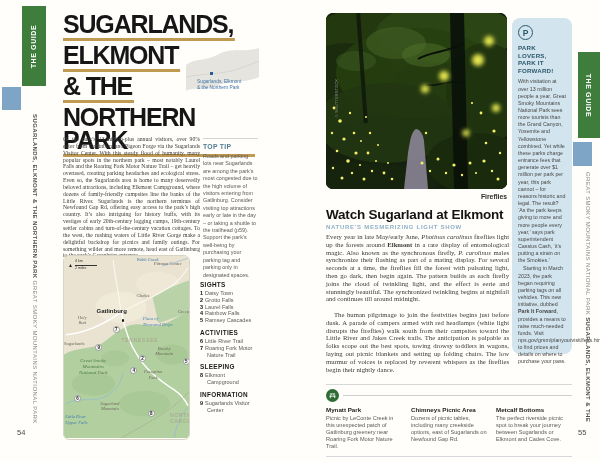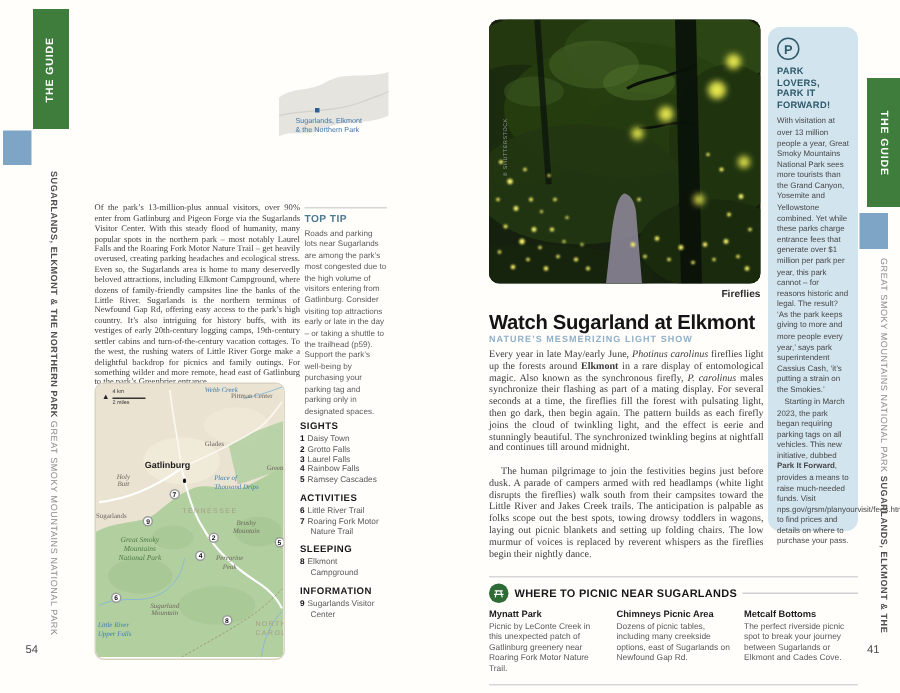--- a/index.html
+++ b/index.html
@@ -107,20 +107,26 @@
   </div>
   <div class="spine" style="left:27px; top:114px; height:310px;">
     <div class="spine-inner" style="transform:rotate(90deg) translateY(-11px);">
       <span class="chap">SUGARLANDS, ELKMONT &amp; THE NORTHERN PARK</span>
       <span> </span>
       <span class="book">GREAT SMOKY MOUNTAINS NATIONAL PARK</span>
     </div>
   </div>
   <div class="pagenum" style="left:17px; top:428px;">54</div>
 
+  <div class="title-block">
+    <div class="title-line">SUGARLANDS,</div>
+    <div class="title-line">ELKMONT</div>
+    <div class="title-line">&amp; THE</div>
+    <div class="title-line">NORTHERN PARK</div>
+  </div>
 
   <div class="locator">
     <svg viewBox="0 0 78 82">
       <path d="M3,32 C12,25 24,28 34,22 C47,14 60,20 76,15 L76,44 C62,51 46,46 33,53 C21,59 11,53 3,58 Z" fill="#e6e4df"></path>
       <path d="M3,44 C20,40 40,42 58,35 C66,32 72,30 76,28" stroke="#d2d0cb" stroke-width="0.8" fill="none"></path>
     </svg>
     <div class="loc-dot"></div>
     <div class="loc-label">Sugarlands, Elkmont
 &amp; the Northern Park</div>
   </div>
@@ -307,21 +313,20 @@
     <span class="picnic-icon">
       <svg width="9" height="9" viewBox="0 0 10 10">
           <g stroke="#fff" stroke-width="0.9" fill="none">
             <line x1="2" y1="3.2" x2="8" y2="3.2"></line>
             <line x1="3.6" y1="3.2" x2="2.4" y2="8"></line>
             <line x1="6.4" y1="3.2" x2="7.6" y2="8"></line>
             <line x1="1.4" y1="5.8" x2="8.6" y2="5.8"></line>
           </g>
         </svg>
     </span>
-    <span class="picnic-title">WHERE TO PICNIC NEAR SUGARLANDS</span>
     <span class="picnic-line"></span>
   </div>
   <div class="pcols" id="picnic-cols">
       <div class="pcol">
         <div class="pcol-t">Mynatt Park</div>
         <div class="pcol-b">Picnic by LeConte Creek in this unexpected patch of Gatlinburg greenery near Roaring Fork Motor Nature Trail.</div>
       </div>
       <div class="pcol">
         <div class="pcol-t">Chimneys Picnic Area</div>
         <div class="pcol-b">Dozens of picnic tables, including many creekside options, east of Sugarlands on Newfound Gap Rd.</div>
@@ -343,15 +348,15 @@
     <span class="rot-cw">THE GUIDE</span>
   </div>
   <div class="tab-blue" style="left:573px; top:142px; width:19px; height:24px;"></div>
   <div class="spine" style="left:580px; top:172px; height:252px;">
     <div class="spine-inner" style="transform:rotate(90deg) translateY(-11px);">
       <span class="book">GREAT SMOKY MOUNTAINS NATIONAL PARK</span>
       <span> </span>
       <span class="chap">SUGARLANDS, ELKMONT &amp; THE NORTHERN PARK</span>
     </div>
   </div>
-  <div class="pagenum" style="left:578px; top:428px;">41</div>
+  <div class="pagenum" style="left:578px; top:428px;">55</div>
 
 </div>
 
 </body></html>

